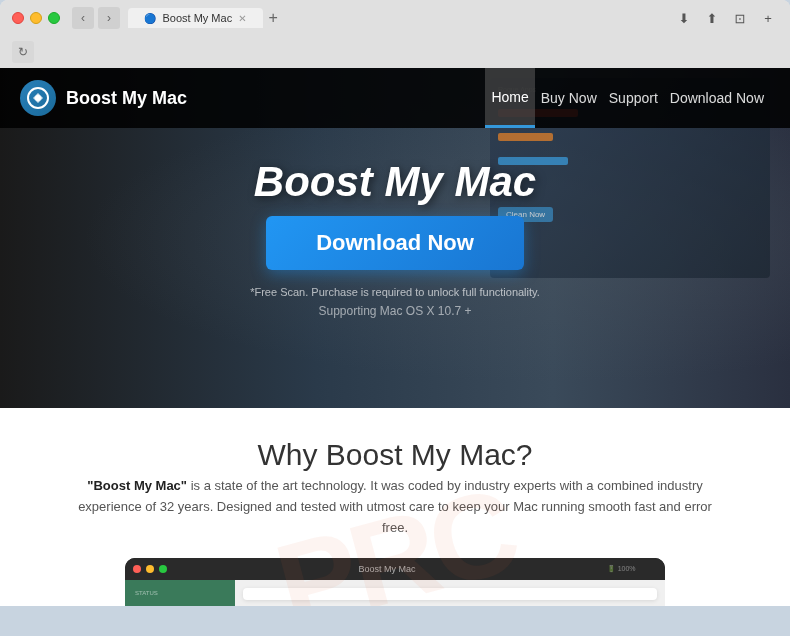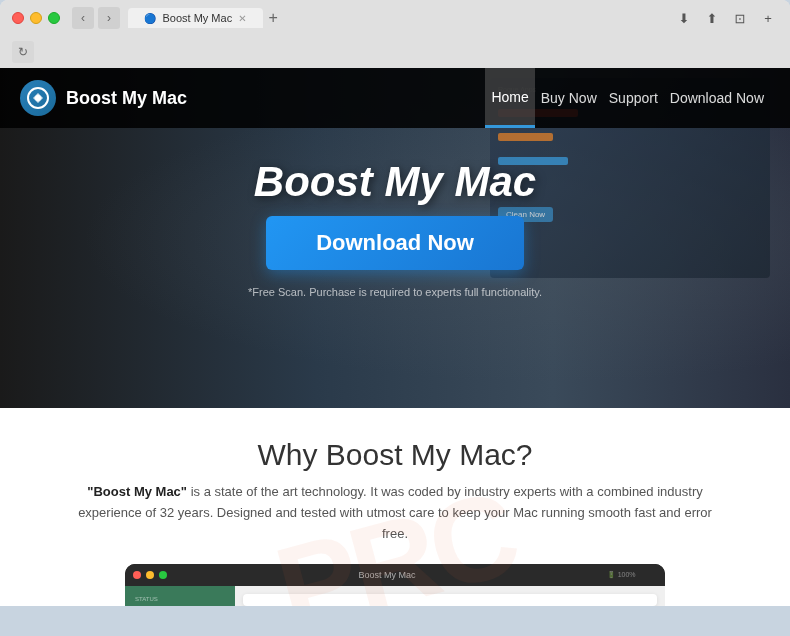--- a/index.html
+++ b/index.html
@@ -275,21 +275,21 @@
     .white-section {
       background: white;
       padding: 30px 40px 20px;
       position: relative;
     }
     .section-title {
       text-align: center;
       font-size: 30px;
       font-weight: 300;
       color: #333;
-      margin-bottom: 10px;
+      margin-bottom: 4px;
     }
     .section-desc {
       text-align: center;
       font-size: 13px;
       color: #555;
       line-height: 1.6;
       max-width: 660px;
       margin: 0 auto 20px;
     }
     .section-desc strong {
@@ -463,21 +463,22 @@
         </div>
         <div class="nav-item">
           <span>Download Now</span>
         </div>
       </div>
     </nav>
 
     <div class="hero-content">
       <h1 class="hero-title">Boost My Mac</h1>
       <button class="hero-cta">Download Now</button>
-      <p class="hero-note">*Free Scan. Purchase is required to experts full functionality.</p>
+      <p class="hero-note">*Free Scan. Purchase is required to unlock full functionality.</p>
+      <p class="hero-support">Supporting Mac OS X 10.7 +</p>
     </div>
   </div>
 
   <div class="white-section">
 
     <div class="watermark">
       <span class="watermark-text">PRC</span>
     </div>
 
     <h2 class="section-title">Why Boost My Mac?</h2>

